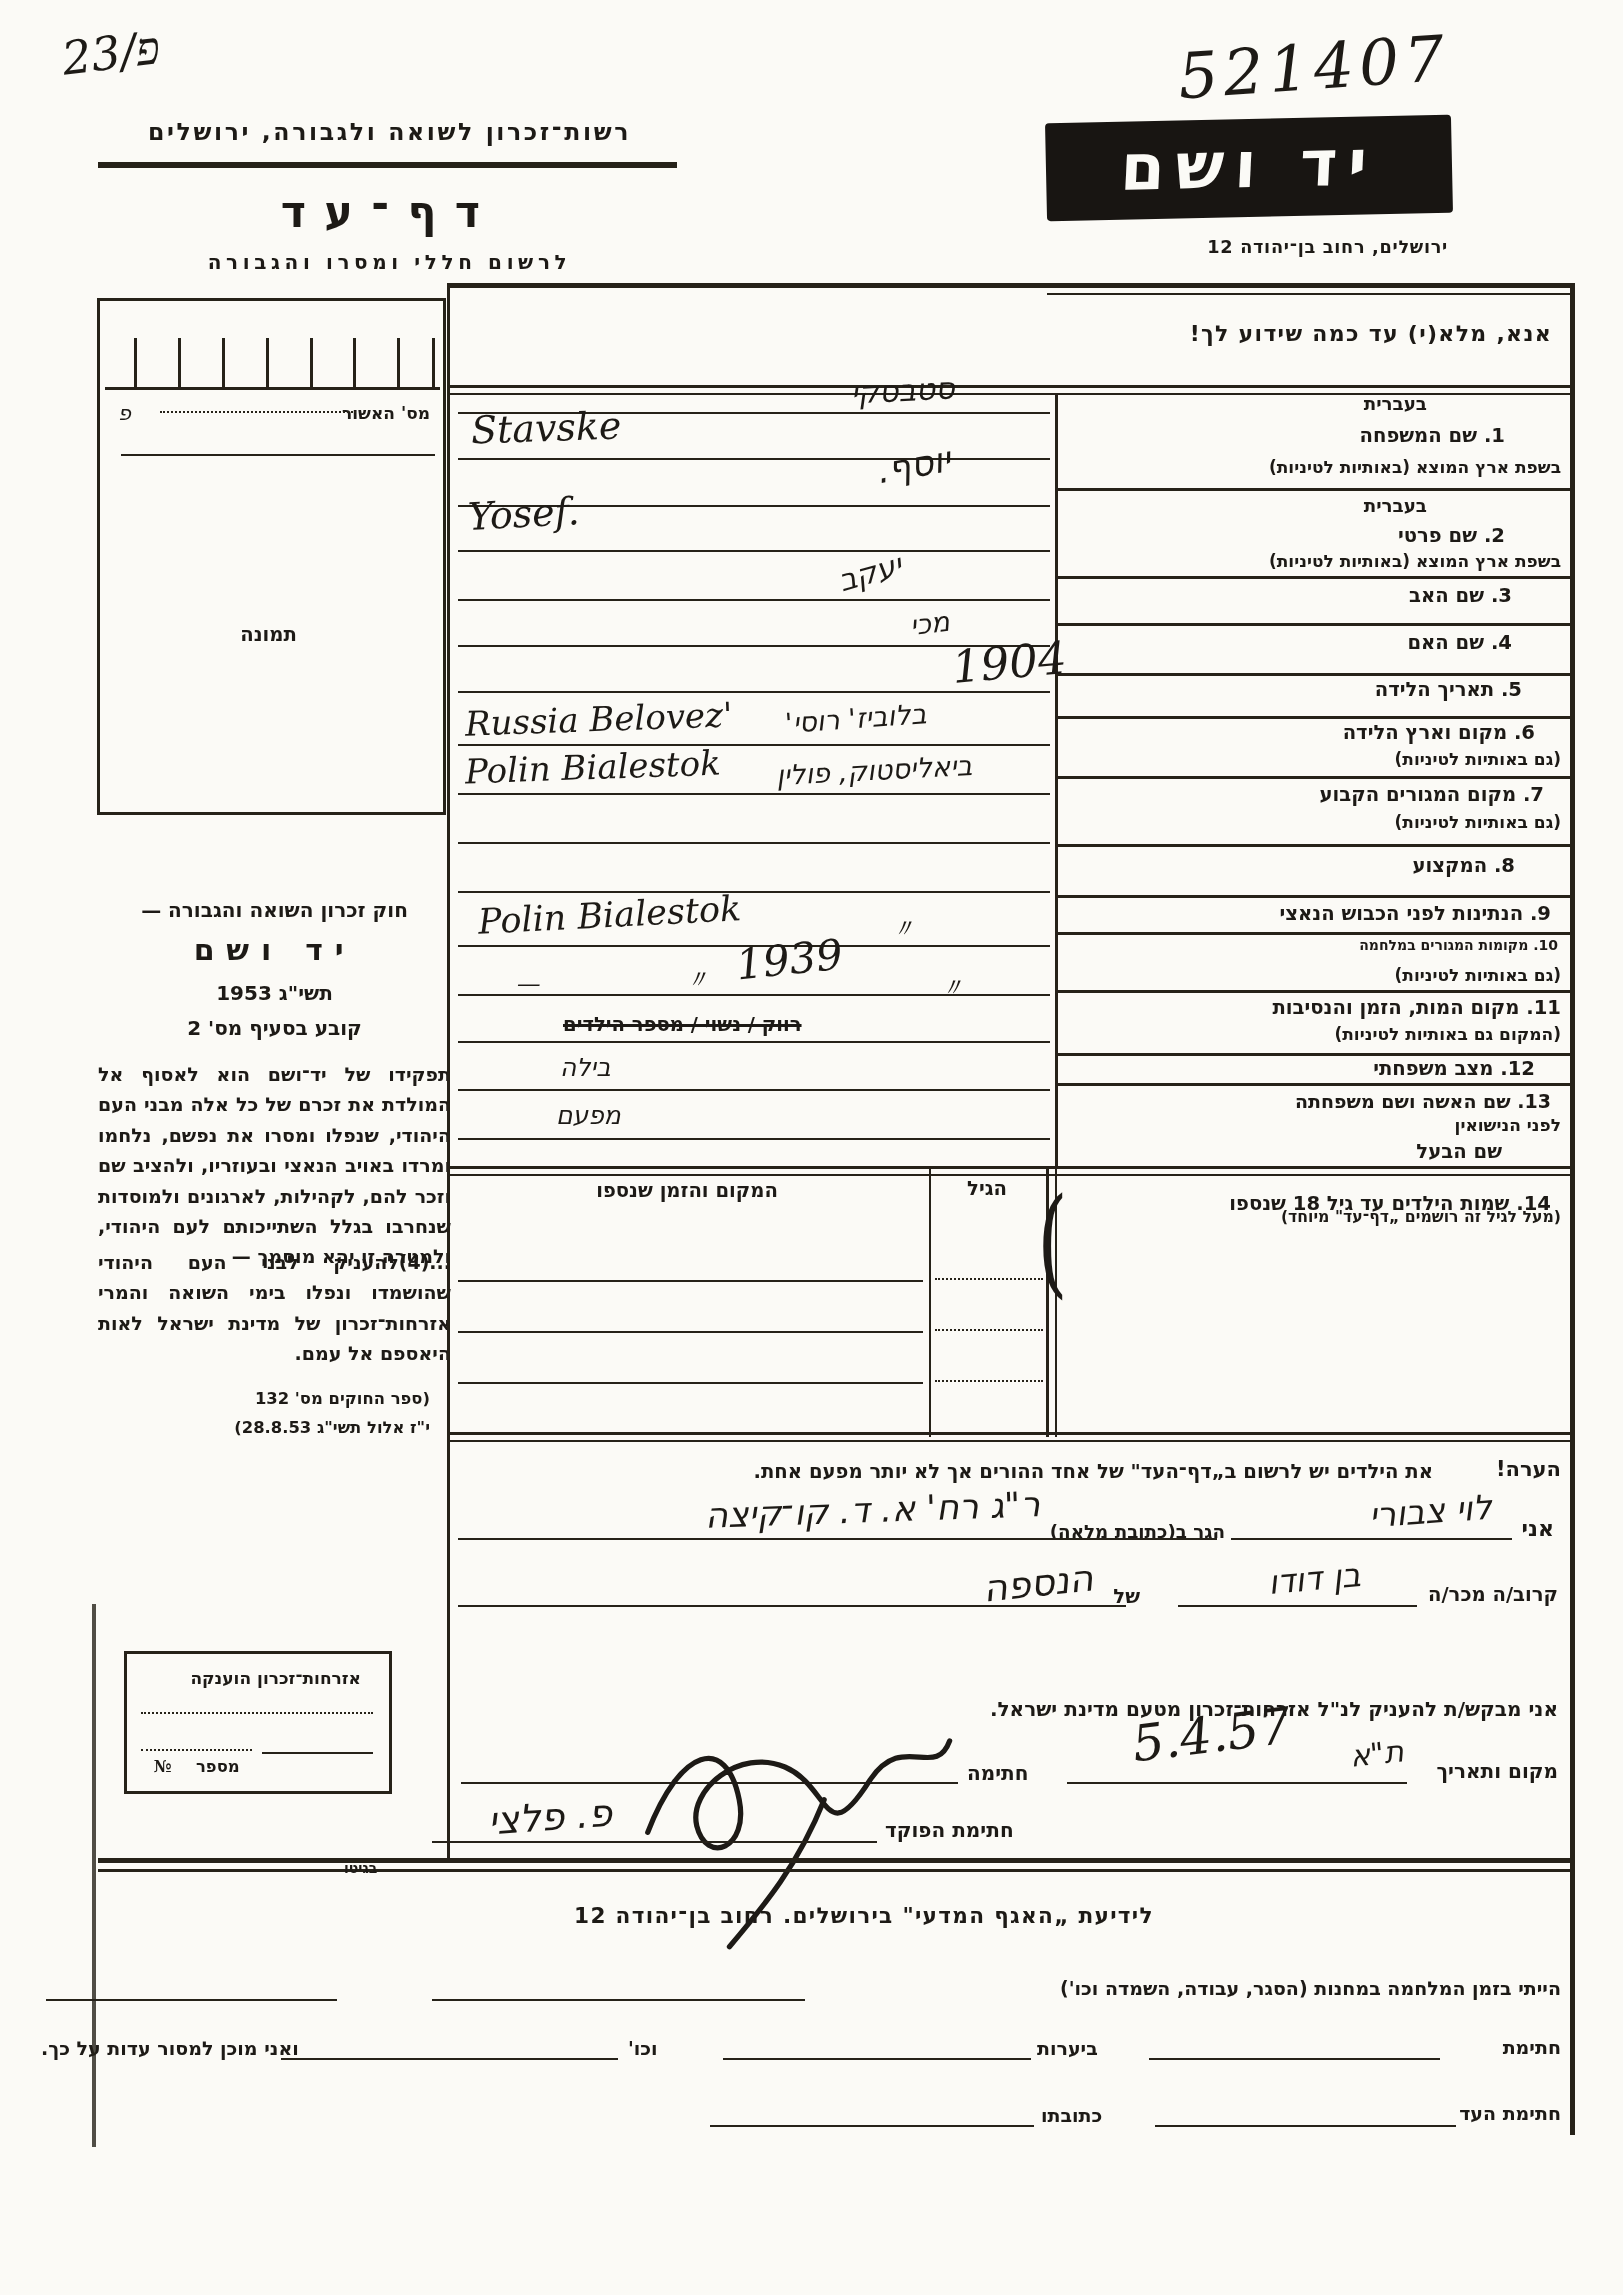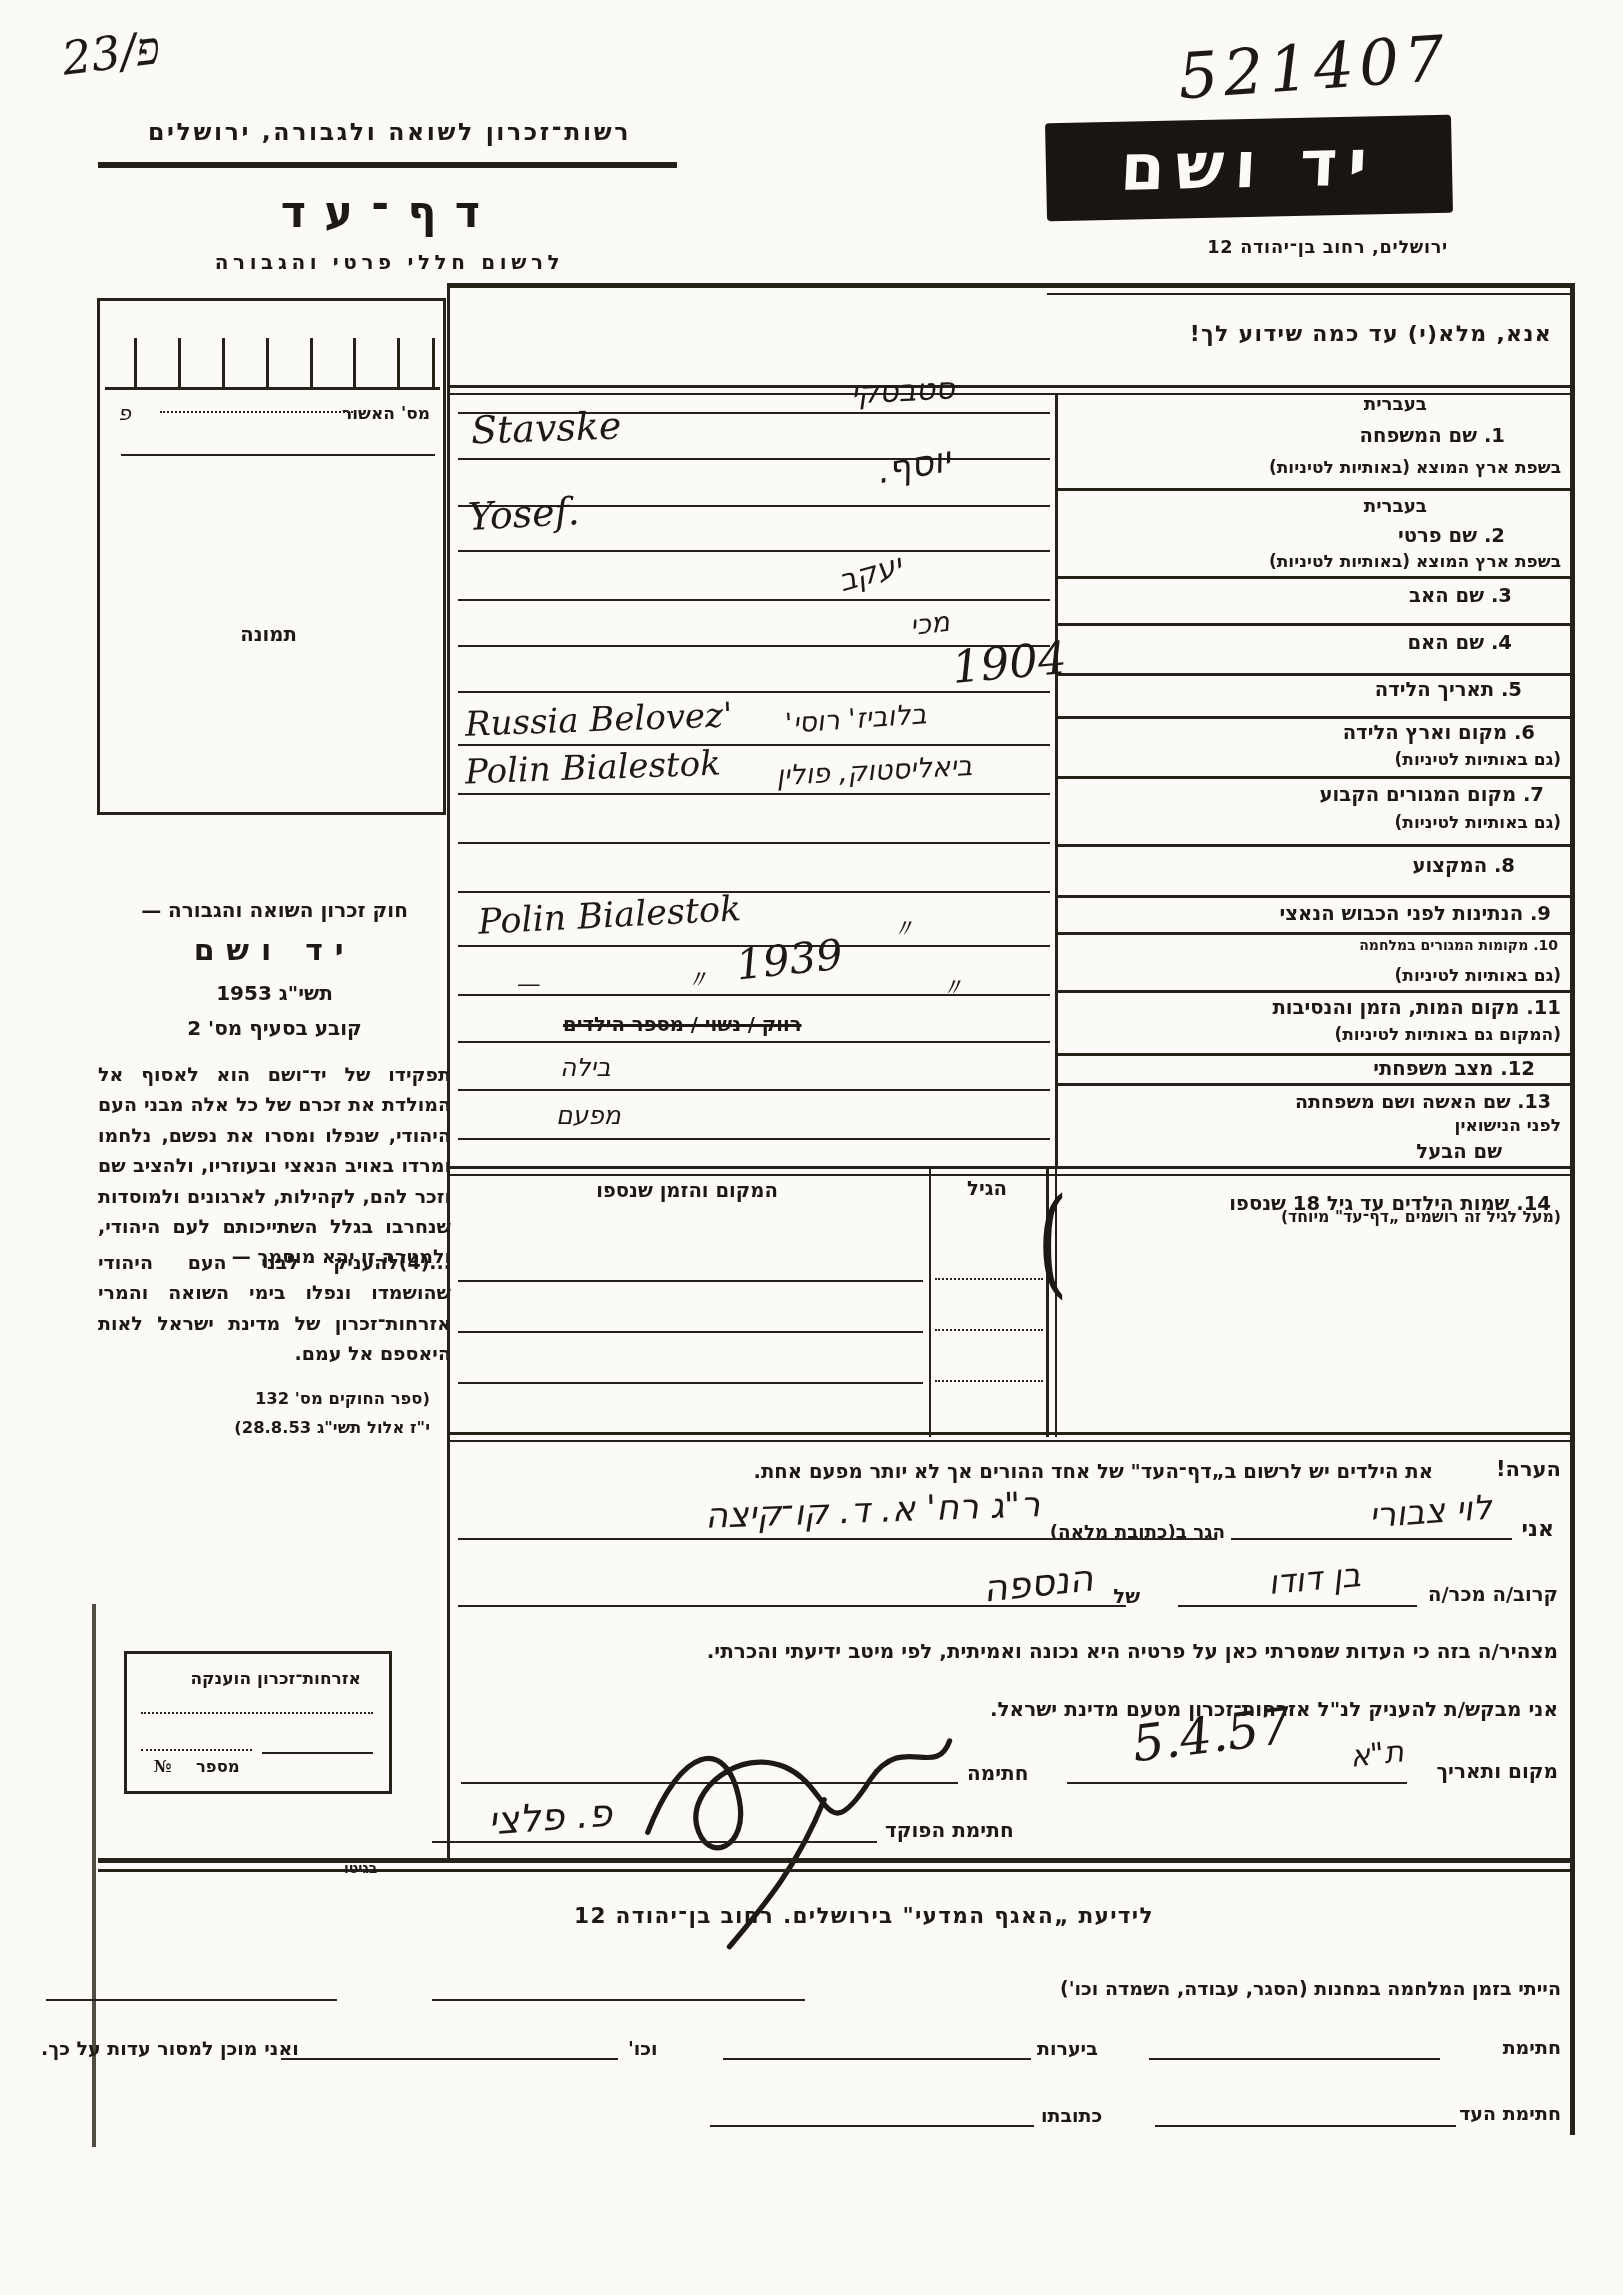--- a/index.html
+++ b/index.html
@@ -21,21 +21,21 @@
 
 <div class="page">
 
   <div class="abs lt hw" dir="ltr" style="left:62px;top:26px;font-size:46px;transform:rotate(-7deg);">23/פ</div>
 
   <div class="abs lt hw" dir="ltr" style="left:1178px;top:31px;font-size:63px;letter-spacing:5.2px;transform:rotate(-4deg);">521407</div>
 
   <div class="abs he b ctr" style="left:98px;top:118px;width:583px;font-size:23.6px;letter-spacing:2.6px;">רשות־זכרון לשואה ולגבורה, ירושלים</div>
   <div class="ln" style="left:98px;top:162px;width:579px;height:5.9px;"></div>
   <div class="abs he b ctr" style="left:98px;top:187px;width:583px;font-size:43px;letter-spacing:18.3px;">דף־עד</div>
-  <div class="abs he b ctr" style="left:98px;top:250px;width:583px;font-size:20px;letter-spacing:4.6px;">לרשום חללי פרטי והגבורה</div>
+  <div class="abs he b ctr" style="left:98px;top:250px;width:583px;font-size:20px;letter-spacing:4.6px;">לרשום חללי ומסרו והגבורה</div>
 
   <div class="abs" style="left:1046px;top:119px;width:406px;height:98px;background:#181512;transform:rotate(-1.2deg);border-radius:3.9px;">
     <div class="he b ctr" style="position:absolute;left:0;top:9.2px;width:100%;font-size:64px;letter-spacing:10.5px;color:#fbfaf6;transform:skewX(-4deg);">יד ושם</div>
   </div>
   <div class="abs he b" style="right:175px;top:237px;font-size:17.7px;letter-spacing:0.7px;">ירושלים, רחוב בן־יהודה 12</div>
 
   <div class="box" style="left:97px;top:298px;width:343px;height:511px;"></div>
   <div class="ln" style="left:105px;top:387px;width:335px;height:2.6px;"></div>
   <div class="ln" style="left:134px;top:338px;width:2.6px;height:49px;"></div>
   <div class="ln" style="left:178px;top:338px;width:2.6px;height:49px;"></div>
@@ -192,21 +192,20 @@
   <div class="abs he hw" style="right:583px;top:1490px;font-size:35px;transform:rotate(-2deg);">ר"ג רח' א. ד. קו־קיצה</div>
   <div class="ln" style="left:458px;top:1538px;width:759px;height:2px;"></div>
 
   <div class="abs he b" style="right:65px;top:1583px;font-size:19.6px;">קרוב/ה מכר/ה</div>
   <div class="abs he hw" style="right:262px;top:1559px;font-size:33px;transform:rotate(-5deg);">בן דודו</div>
   <div class="ln" style="left:1178px;top:1605px;width:239px;height:2px;"></div>
   <div class="abs he b" style="right:483px;top:1585px;font-size:19.6px;">של</div>
   <div class="abs he hw" style="right:530px;top:1562px;font-size:37px;transform:rotate(-6deg);">הנספה</div>
   <div class="ln" style="left:458px;top:1605px;width:668px;height:2px;"></div>
 
-  <div class="abs he b" style="right:65px;top:1639px;font-size:20px;">מצהיר/ה בזה כי העדות שמסרתי כאן על פרטיה היא נכונה ואמיתית, לפי מיטב ידיעתי והכרתי.</div>
   <div class="abs he b" style="right:65px;top:1697px;font-size:20px;">אני מבקש/ת להעניק לנ"ל אזרחות־זכרון מטעם מדינת ישראל.</div>
 
   <div class="abs he b" style="right:65px;top:1759px;font-size:20px;">מקום ותאריך</div>
   <div class="abs he hw" style="left:1350px;top:1736px;font-size:30px;transform:rotate(-6deg);">ת"א</div>
   <div class="ln" style="left:1067px;top:1782px;width:340px;height:2px;"></div>
   <div class="abs lt hw" style="left:1132px;top:1706px;font-size:50px;transform:rotate(-7deg);">5.4.57</div>
   <div class="abs he b" style="left:967px;top:1761px;font-size:20px;">חתימה</div>
   <div class="ln" style="left:461px;top:1782px;width:497px;height:2px;"></div>
 
   <svg class="abs" style="left:628px;top:1669px;" width="327" height="281" viewBox="0 0 500 430">

